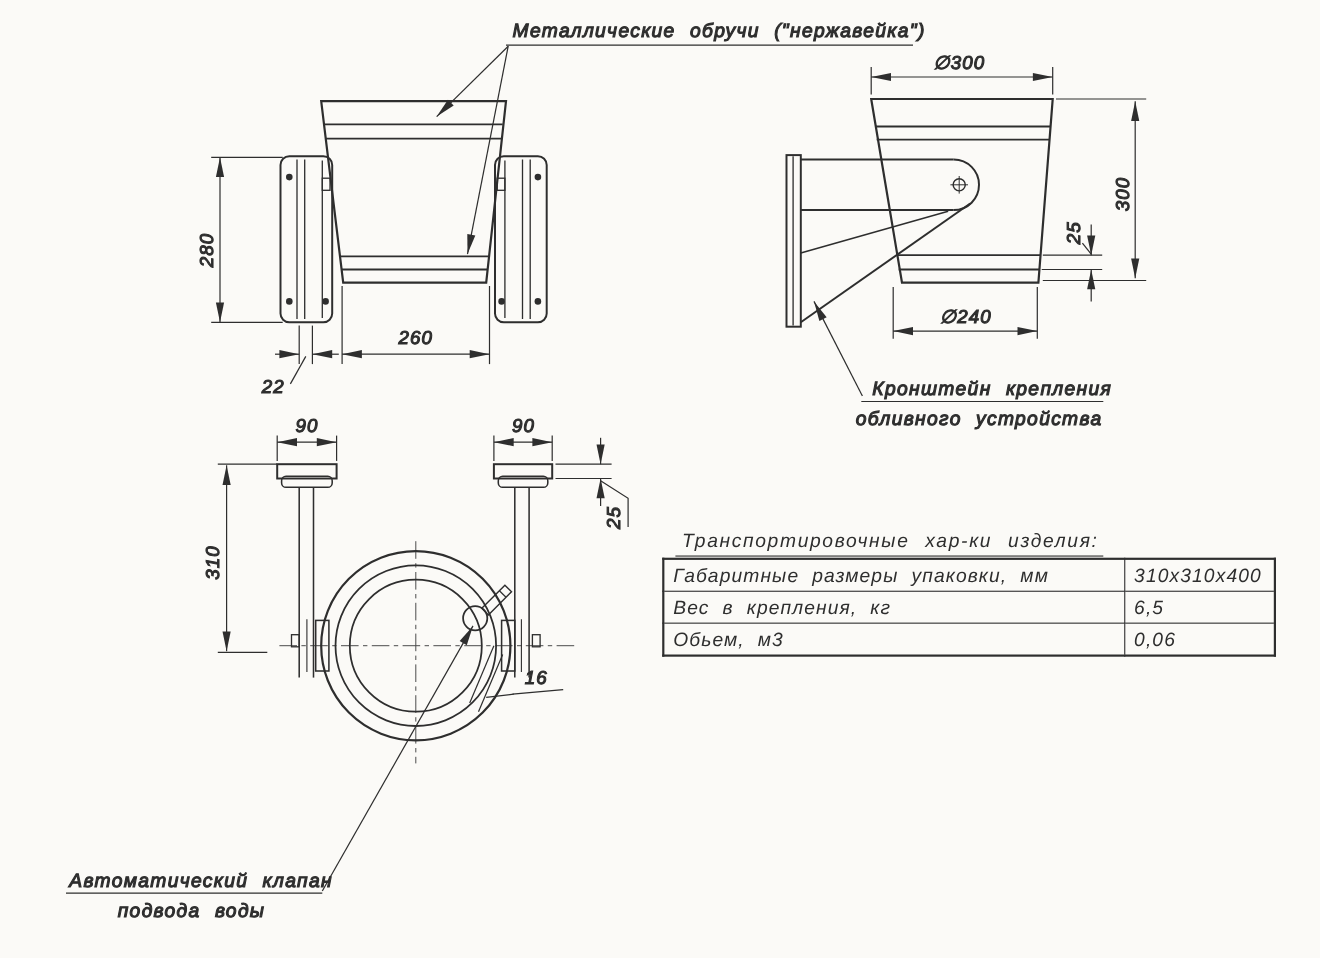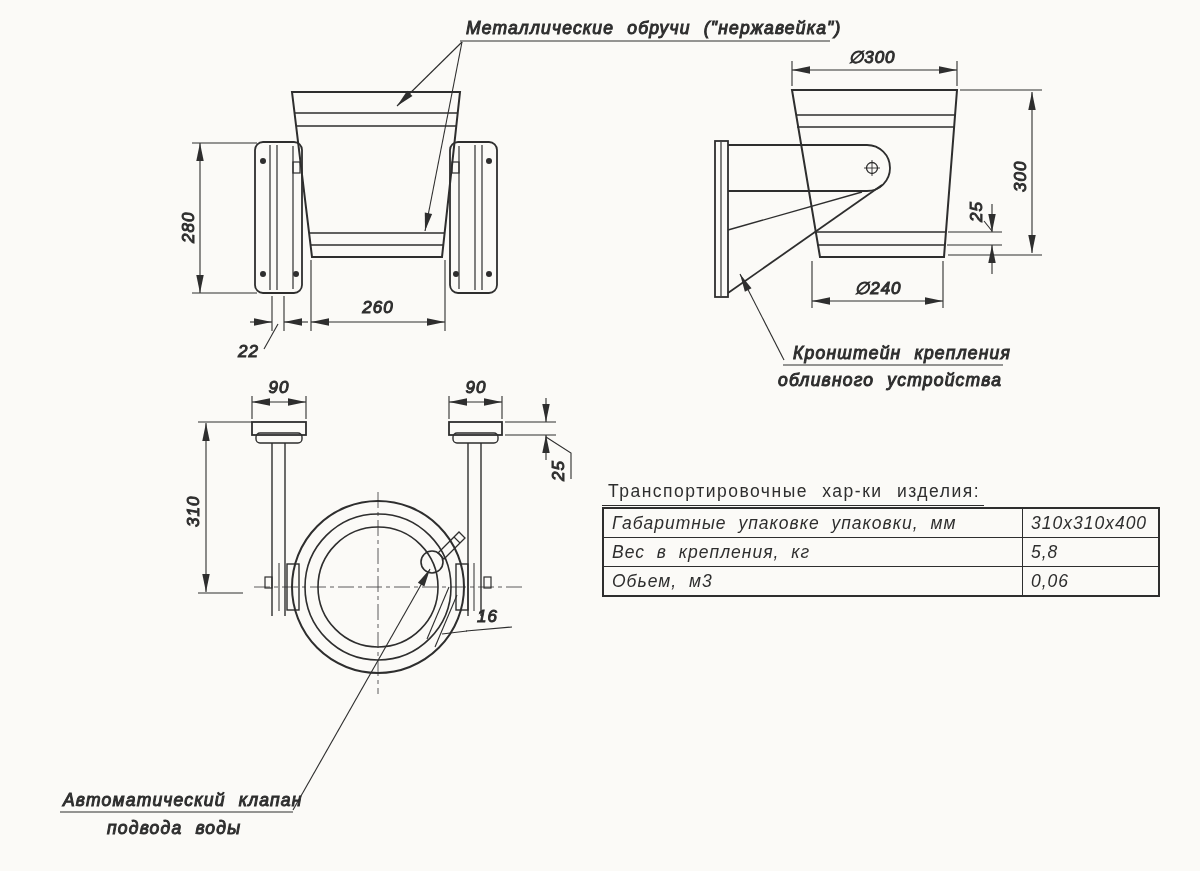--- a/index.html
+++ b/index.html
@@ -10,22 +10,22 @@
   }
   svg text{
     font-family:"Liberation Sans",sans-serif;
     font-style:italic;fill:#2e2e2e;
   }
   .dtxt{font-size:17px;letter-spacing:1px;}
   .lbl{font-size:17.5px;letter-spacing:1.2px;word-spacing:7px;}
   
   .spec{position:absolute;left:602px;top:481px;width:558px;color:#2e2e2e;}
   .spec-title{
-    display:inline-block;font-size:17.5px;letter-spacing:1.5px;
-    word-spacing:8px;padding:0 4px 3px 6px;border-bottom:1.6px solid #2e2e2e;
+    display:inline-block;font-style:italic;font-size:17.5px;letter-spacing:1.5px;
+    word-spacing:8px;padding:0 4px 3px 6px;border-bottom:1.6px solid #2e2e2e;margin-left:12px;
   }
   .spec-grid{margin-top:1px;border:2px solid #2e2e2e;border-collapse:collapse;width:558px;}
   .spec-grid td{
     border:1.6px solid #2e2e2e;height:28px;font-style:italic;font-size:17.5px;
     letter-spacing:1px;word-spacing:6px;padding:0 6px 0 8px;white-space:nowrap;
   }
   .spec-grid td.c1{width:404px;}
 </style>
 </head>
 <body>
@@ -237,26 +237,26 @@
     <text class="lbl" x="107" y="834">подвода воды</text>
   </g>
 </svg>
 
 
 <div class="spec">
   <div class="spec-title">Транспортировочные хар-ки изделия:</div>
   <table class="spec-grid">
     <tbody>
       <tr>
-        <td class="c1">Габаритные упаковке упаковки,  мм</td>
+        <td class="c1">Габаритные размеры упаковки,  мм</td>
         <td>310х310х400</td>
       </tr>
       <tr>
         <td class="c1">Вес в крепления,  кг</td>
-        <td>5,8</td>
+        <td>6,5</td>
       </tr>
       <tr>
         <td class="c1">Обьем,  м3</td>
         <td>0,06</td>
       </tr>
     </tbody>
   </table>
 </div>
 </div>
 

